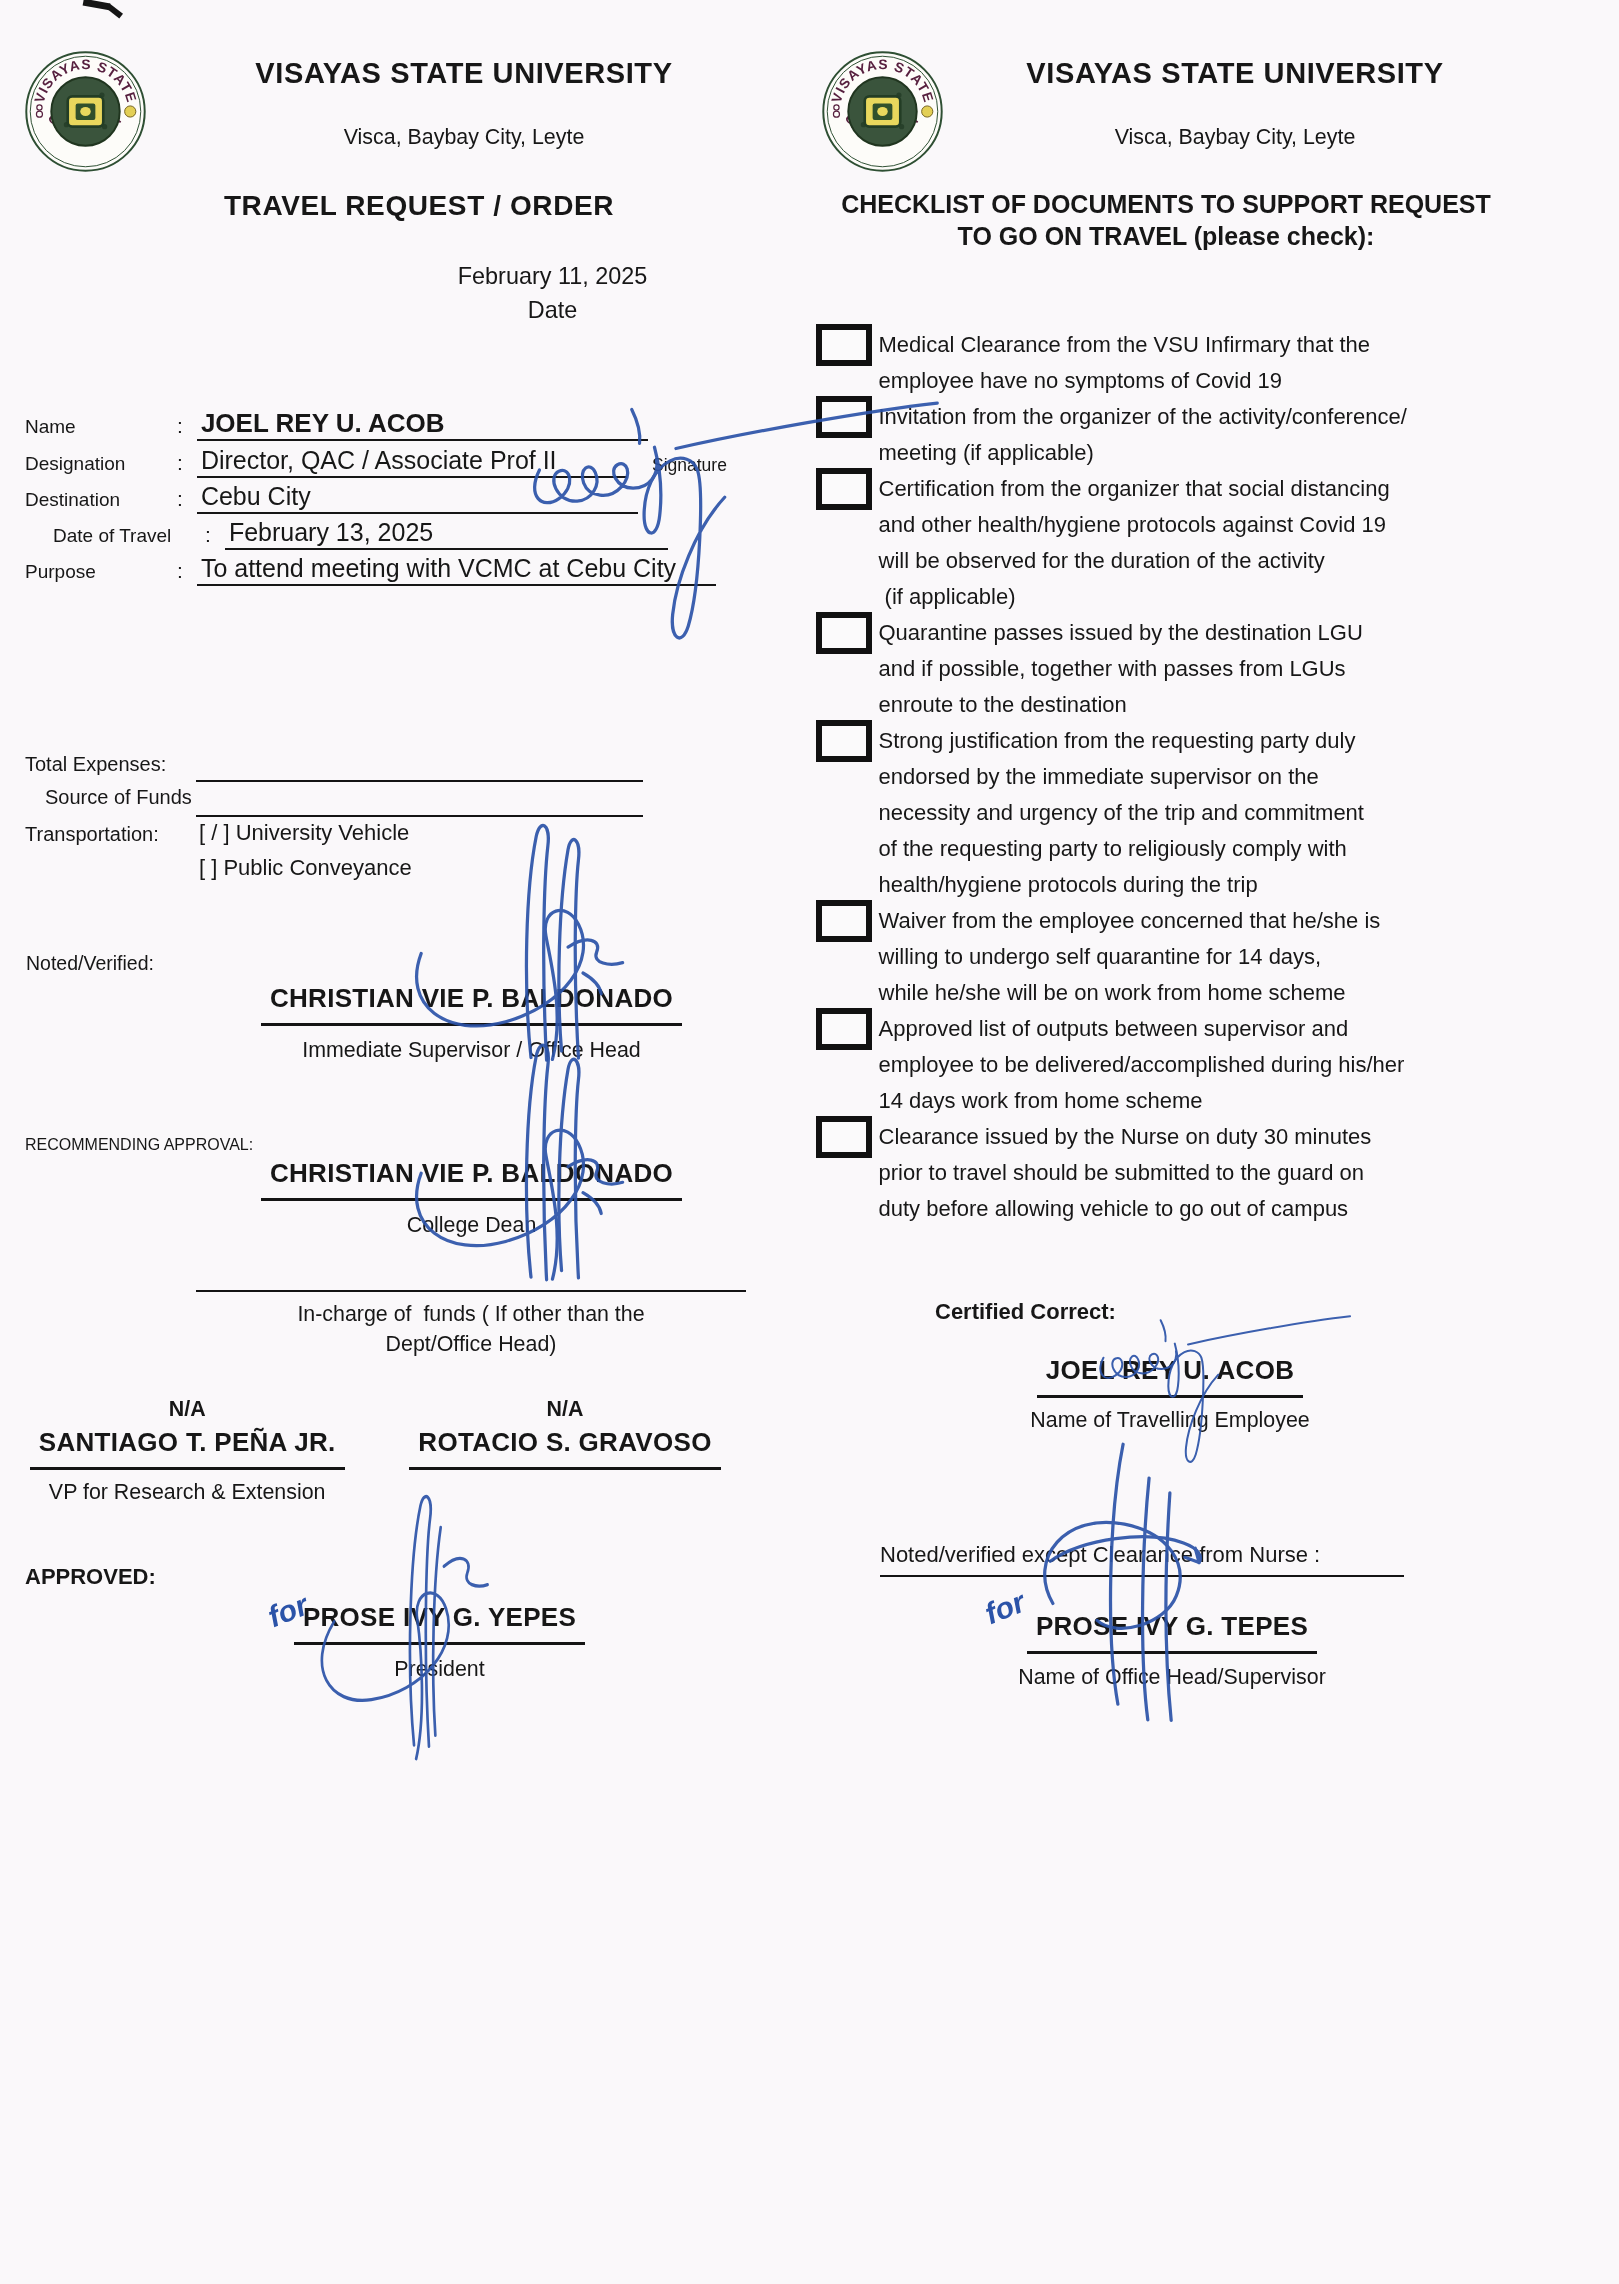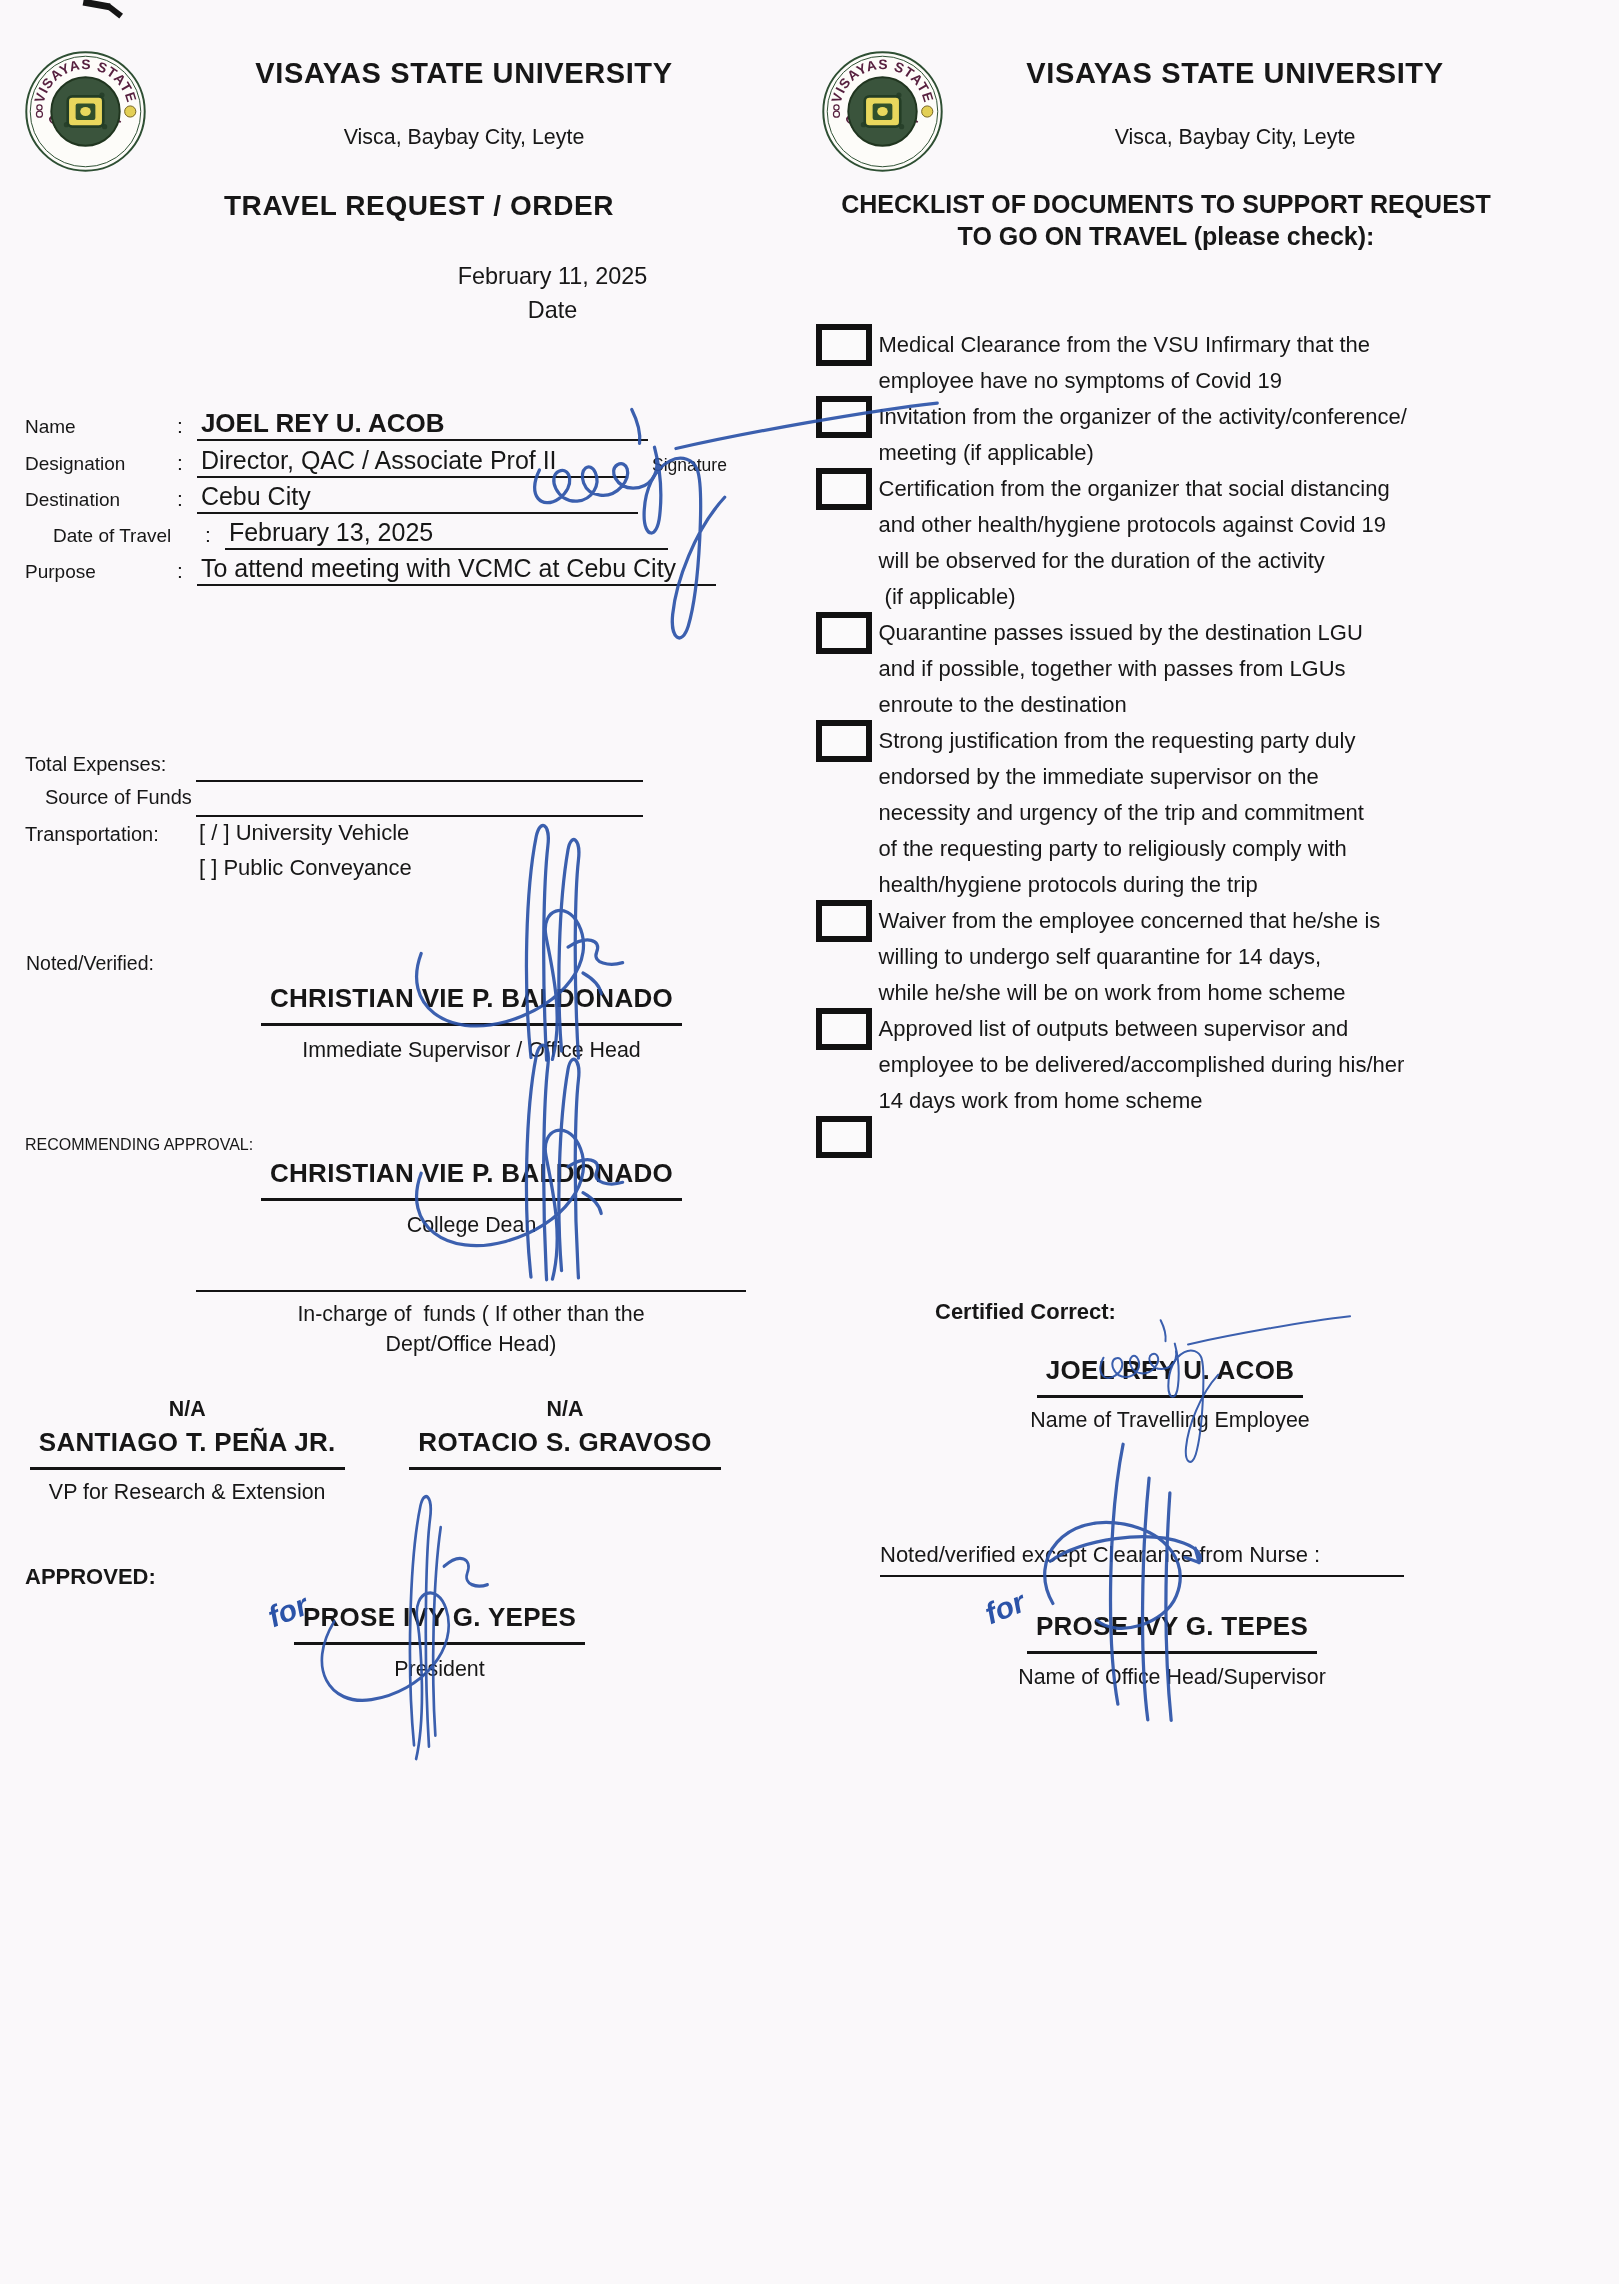--- a/index.html
+++ b/index.html
@@ -234,20 +234,23 @@
 while he/she will be on work from home scheme</div>
   </div>
   <div class="chk-item">
     <div class="chk-box"></div>
     <div class="chk-text">Approved list of outputs between supervisor and
 employee to be delivered/accomplished during his/her
 14 days work from home scheme</div>
   </div>
   <div class="chk-item">
     <div class="chk-box"></div>
+    <div class="chk-text">Clearance issued by the Nurse on duty 30 minutes
+prior to travel should be submitted to the guard on
+duty before allowing vehicle to go out of campus</div>
   </div>
 </div>
 
 <div class="abs b" style="left:935px;top:1299px;font-size:22px;">Certified Correct:</div>
 <div class="nameblk" style="left:936px;top:1355px;width:468px;">
   <span class="bigname">JOEL REY U. ACOB</span>
   <div class="subtitle" style="margin-top:6.5px;">Name of Travelling Employee</div>
 </div>
 
 <div class="abs" style="left:880px;top:1542px;width:524px;font-size:22px;border-bottom:2.6px solid #141414;padding-bottom:6.5px;">Noted/verified except Clearance from Nurse :</div>

